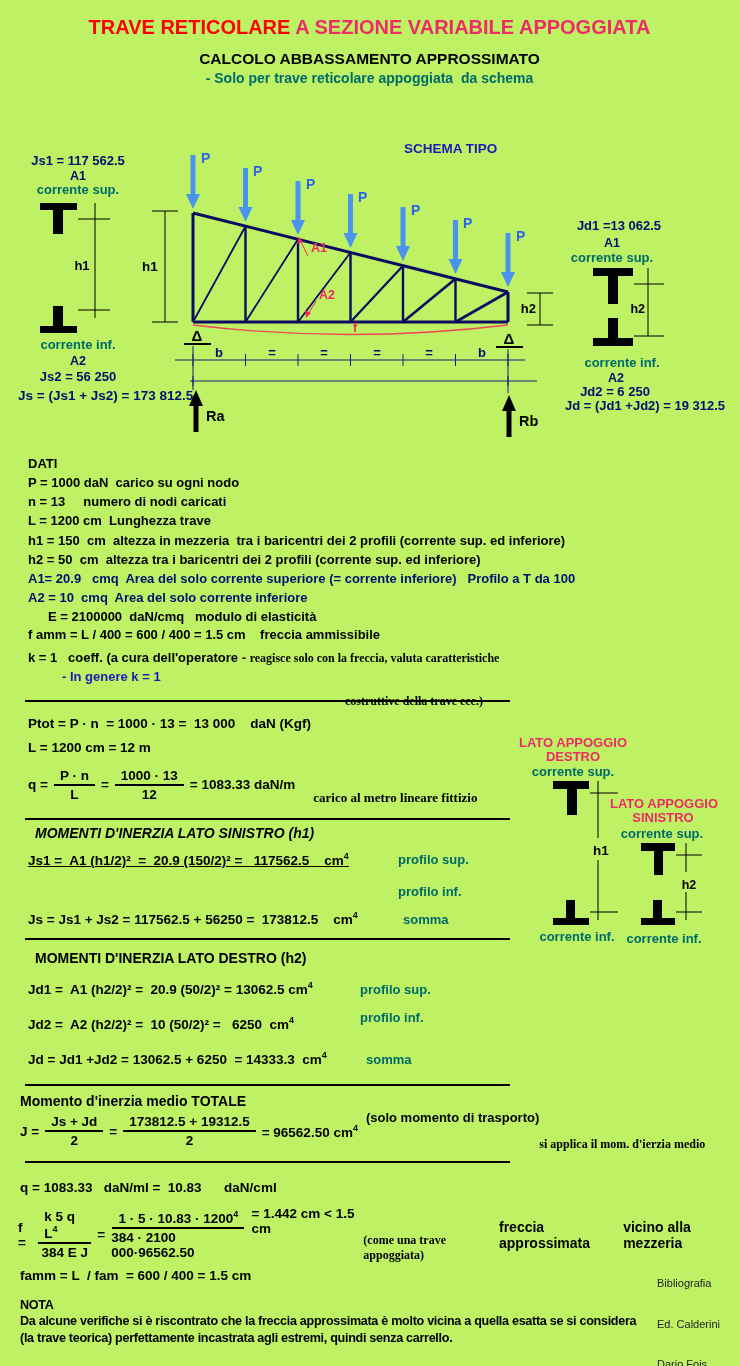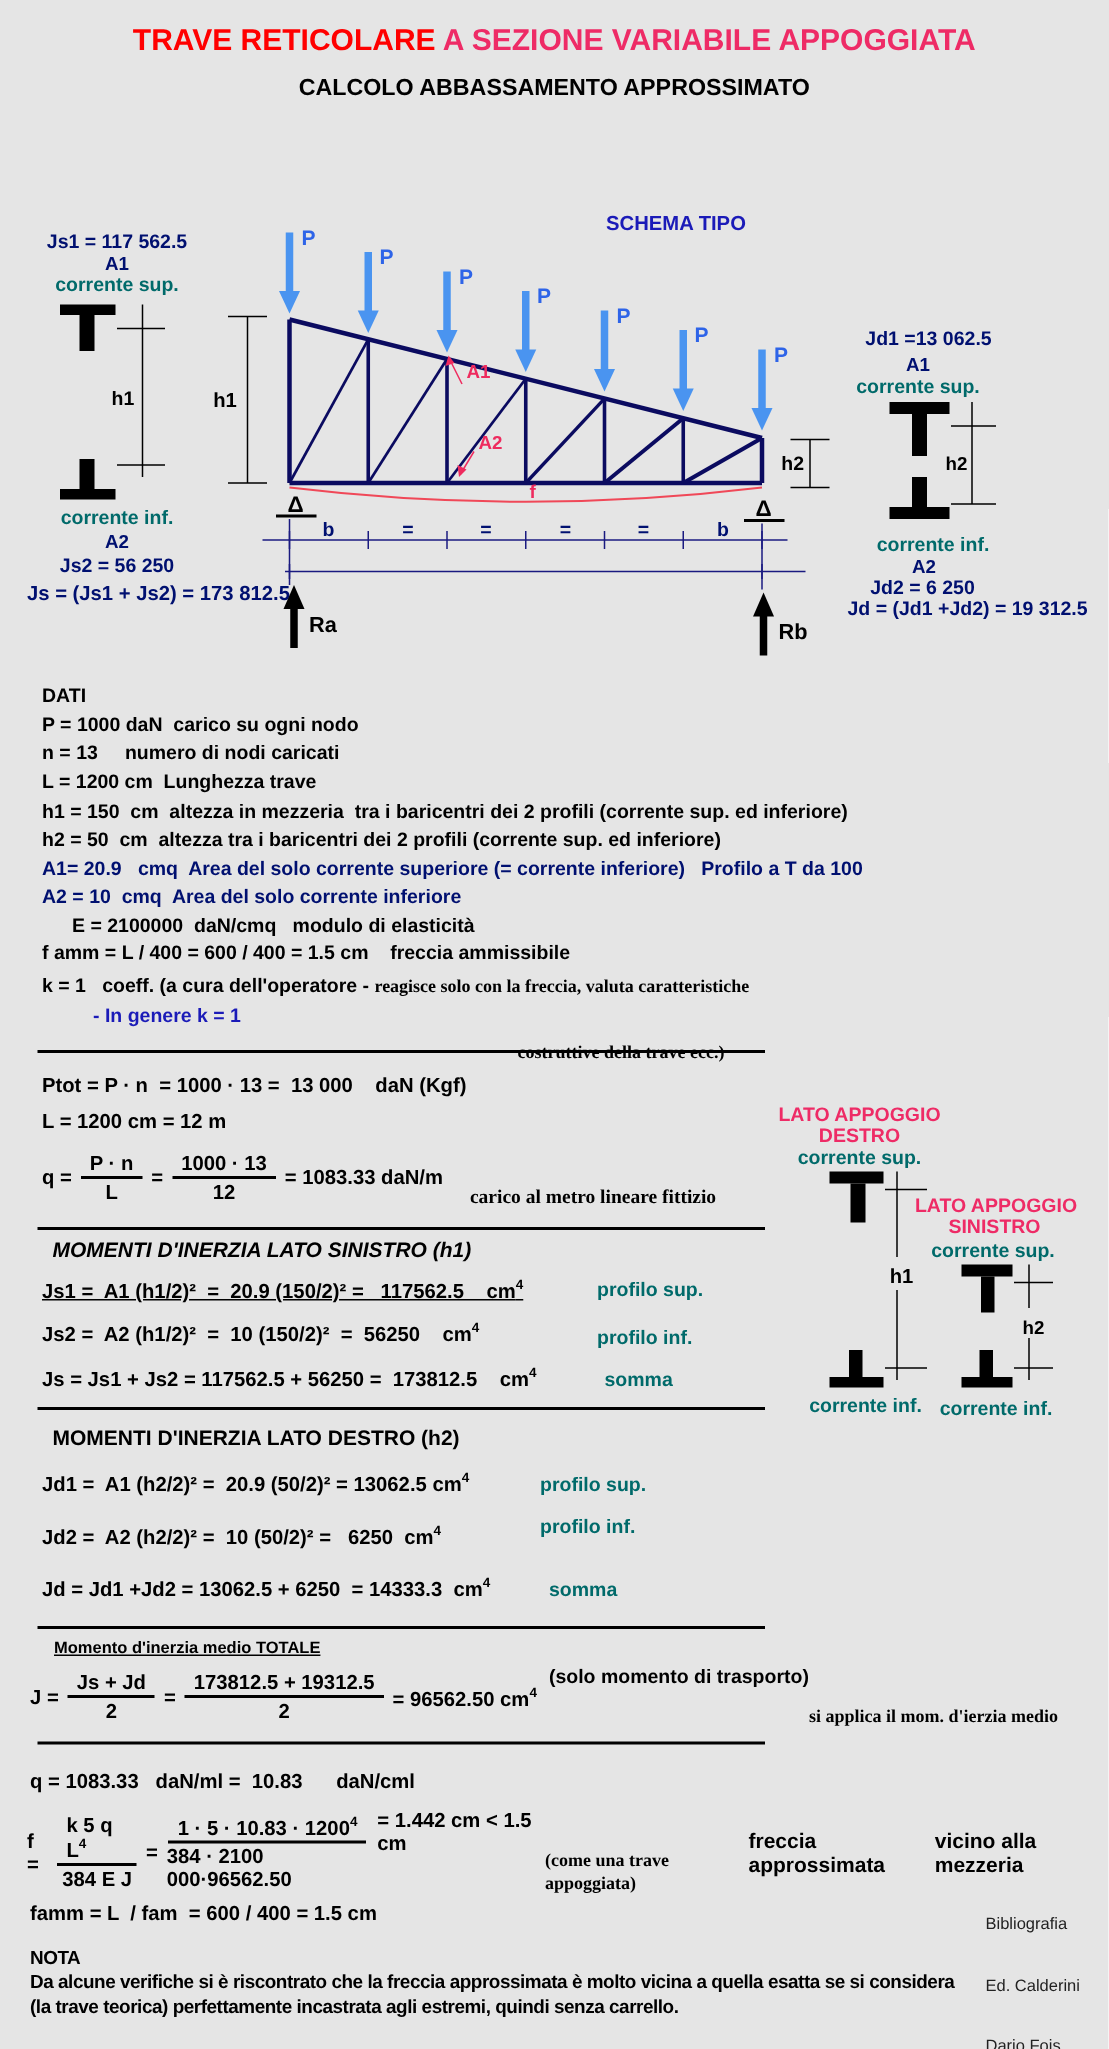--- a/index.html
+++ b/index.html
@@ -1,16 +1,16 @@
 <!DOCTYPE html>
 <html><head>
 <meta charset="utf-8">
 <style>
   html,body{margin:0;padding:0;background:#fff;}
-  #page{position:relative;width:739px;height:1366px;background:#e5e5e5;overflow:hidden;
+  #page{position:relative;width:739px;height:1366px;background:#bef264;overflow:hidden;
         font-family:"Liberation Sans",sans-serif;font-weight:bold;color:#000;}
   .abs{position:absolute;white-space:pre;}
   .ctr{left:0;width:739px;text-align:center;}
   .red{color:#ff0000;}
   .pink{color:#ee2b66;}
   .teal{color:#006a6a;}
   .navy{color:#001070;}
   .blue{color:#1b1bb8;}
   .t20{font-size:20px;}
   .t15{font-size:15.5px;}
@@ -29,20 +29,21 @@
   .nota{font-size:12.6px;letter-spacing:-0.3px;}
   .biblio{font-size:11px;font-weight:normal;color:#222;line-height:13.5px;}
 </style>
 </head>
 <body>
 
 <div id="page">
 
   <div class="abs ctr t20" style="top:16px;"><span class="red">TRAVE RETICOLARE</span><span class="pink"> A SEZIONE VARIABILE APPOGGIATA</span></div>
   <div class="abs ctr t15" style="top:50px;">CALCOLO ABBASSAMENTO APPROSSIMATO</div>
+  <div class="abs ctr t14 teal" style="top:70px;">- Solo per trave reticolare appoggiata  da schema</div>
 
   <svg class="abs" style="left:0;top:135px;" width="739" height="310" viewBox="0 135 739 310">
 
     <text x="404" y="153" font-size="13.5" fill="#1b1bb8">SCHEMA TIPO</text>
 
     <g>
       <text x="78" y="165" font-size="13" fill="#001070" text-anchor="middle">Js1 = 117 562.5</text>
       <text x="78" y="180" font-size="12.5" fill="#001070" text-anchor="middle">A1</text>
       <text x="78" y="194" font-size="13" fill="#006a6a" text-anchor="middle">corrente sup.</text>
       <rect x="40" y="203" width="37" height="7" fill="#000"></rect>
@@ -217,21 +218,20 @@
       </span>
     <span>=  1083.33  daN/m</span>
     <span class="t13 serif" style="margin-left:18px;">carico al metro lineare fittizio</span>
   </div>
 
   <div class="sep" style="top:818px;"></div>
 
   <div class="abs" style="left:35px;top:825px;font-size:14px;font-style:italic;">MOMENTI D'INERZIA LATO SINISTRO (h1)</div>
   <div class="abs" style="left:28px;top:851px;font-size:13.5px;text-decoration:underline;"><span>Js1 =  A1 (h1/2)²  =  20.9 (150/2)² =   117562.5    cm</span><sup>4</sup></div>
   <div class="abs t13 teal" style="left:398px;top:852px;">profilo sup.</div>
-  <div class="abs" style="left:28px;top:880px;font-size:13.5px;"><span>Js2 =  A2 (h1/2)²  =  10 (150/2)²  =  56250    cm</span><sup>4</sup></div>
   <div class="abs t13 teal" style="left:398px;top:884px;">profilo inf.</div>
   <div class="abs" style="left:28px;top:910px;font-size:13.5px;"><span>Js = Js1 + Js2 = 117562.5 + 56250 =  173812.5    cm</span><sup>4</sup></div>
   <div class="abs t13 teal" style="left:403px;top:912px;">somma</div>
 
   <svg class="abs" style="left:500px;top:725px;" width="239" height="225" viewBox="500 725 239 225">
     <text x="573" y="747" font-size="13" fill="#ee2b66" text-anchor="middle">LATO APPOGGIO</text>
     <text x="573" y="761" font-size="13" fill="#ee2b66" text-anchor="middle">DESTRO</text>
     <text x="573" y="776" font-size="13" fill="#006a6a" text-anchor="middle">corrente sup.</text>
     <rect x="553" y="781" width="36" height="8" fill="#000"></rect>
     <rect x="567" y="789" width="10" height="26" fill="#000"></rect>
@@ -263,21 +263,21 @@
   <div class="abs" style="left:35px;top:950px;font-size:14px;">MOMENTI D'INERZIA LATO DESTRO (h2)</div>
   <div class="abs" style="left:28px;top:980px;font-size:13.5px;"><span>Jd1 =  A1 (h2/2)² =  20.9 (50/2)² = 13062.5 cm</span><sup>4</sup></div>
   <div class="abs t13 teal" style="left:360px;top:982px;">profilo sup.</div>
   <div class="abs" style="left:28px;top:1015px;font-size:13.5px;"><span>Jd2 =  A2 (h2/2)² =  10 (50/2)² =   6250  cm</span><sup>4</sup></div>
   <div class="abs t13 teal" style="left:360px;top:1010px;">profilo inf.</div>
   <div class="abs" style="left:28px;top:1050px;font-size:13.5px;"><span>Jd = Jd1 +Jd2 = 13062.5 + 6250  = 14333.3  cm</span><sup>4</sup></div>
   <div class="abs t13 teal" style="left:366px;top:1052px;">somma</div>
 
   <div class="sep" style="top:1084px;"></div>
 
-  <div class="abs" style="left:36px;top:1093px;font-size:11px;text-decoration:underline;">Momento d'inerzia medio TOTALE</div>
+  <div class="abs" style="left:20px;top:1093px;font-size:14px;">Momento d'inerzia medio TOTALE</div>
   <div class="frow" style="left:20px;top:1110px;">
     <span>J =</span>
     <span class="frac">
         <span class="num">Js + Jd</span>
         <span class="den">2</span>
       </span>
     <span>=</span>
     <span class="frac">
         <span class="num">173812.5 + 19312.5</span>
         <span class="den">2</span>

